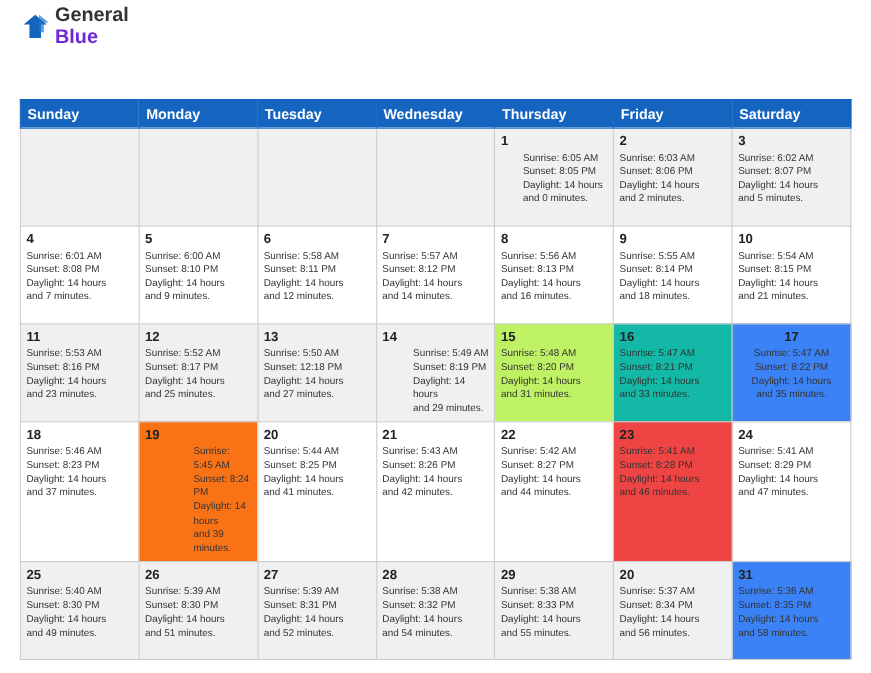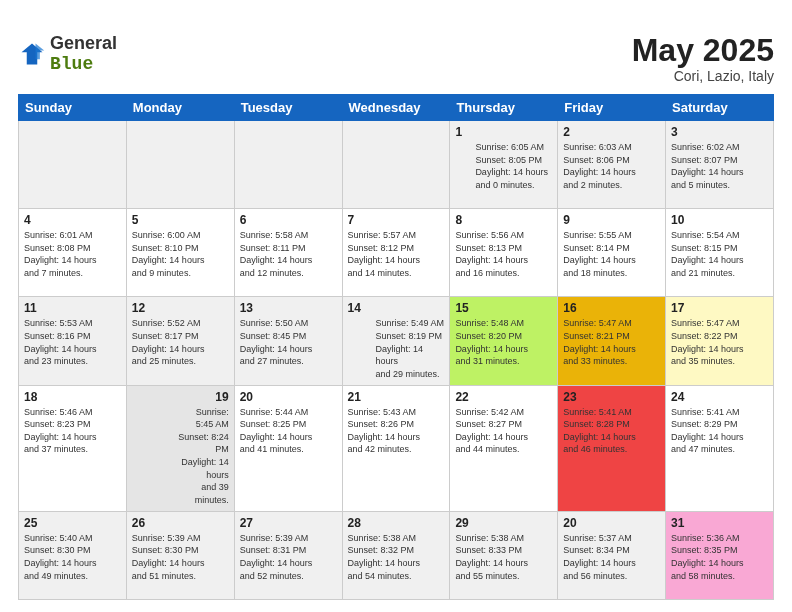--- a/index.html
+++ b/index.html
@@ -6,42 +6,43 @@
     body {
       font-family: Arial, sans-serif;
       background: #fff;
       width: 792px;
       height: 612px;
       overflow: hidden;
     }
     .page {
       width: 792px;
       height: 612px;
-      padding: 34px 18px 12px 18px;
+      padding: 4px 18px 12px 18px;
       display: flex;
       flex-direction: column;
+      gap: 36px;
     }
     .header {
       display: flex;
       justify-content: space-between;
       align-items: flex-start;
       margin-bottom: 10px;
     }
     .logo {
       display: flex;
       align-items: center;
       gap: 4px;
     }
     .logo-text {
       font-size: 18px;
       font-weight: bold;
       line-height: 1.1;
     }
     .logo-general { color: #333; }
-    .logo-blue { color: #4d7c0f; font-family: Liberation Mono, monospace; }
+    .logo-blue { color: #6d28d9; }
     .logo-icon {
       width: 28px;
       height: 28px;
     }
     .title-block {
       text-align: right;
     }
     .month-title {
       font-size: 32px;
       font-weight: bold;
@@ -103,24 +104,20 @@
         <polygon points="16,4 28,14 22,14 22,28 10,28 10,14 4,14" fill="#1565c0"></polygon>
         <polygon points="20,4 30,12 25,12 25,22 20,22 20,4" fill="#1976d2" opacity="0.7"></polygon>
       </svg>
       <div>
         <div class="logo-text">
           <span class="logo-general">General</span><br>
           <span class="logo-blue">Blue</span>
         </div>
       </div>
     </div>
-    <div class="title-block">
-      <div class="month-title">May 2025</div>
-      <div class="location">Cori, Lazio, Italy</div>
-    </div>
   </div>
 
   <table class="calendar">
     <thead>
       <tr>
         <th>Sunday</th>
         <th>Monday</th>
         <th>Tuesday</th>
         <th>Wednesday</th>
         <th>Thursday</th>
@@ -218,62 +215,62 @@
           <td style="background: rgb(240, 240, 240);">
             <div class="day-number">12</div>
             <div class="day-info" style="white-space: pre-line;">Sunrise: 5:52 AM
 Sunset: 8:17 PM
 Daylight: 14 hours
 and 25 minutes.</div>
           </td>
           <td style="background: rgb(240, 240, 240);">
             <div class="day-number">13</div>
             <div class="day-info" style="white-space: pre-line;">Sunrise: 5:50 AM
-Sunset: 8:45 PM
+Sunset: 12:18 PM
 Daylight: 14 hours
 and 27 minutes.</div>
           </td>
           <td style="background: rgb(240, 240, 240);">
             <div class="day-number">14</div>
             <div class="day-info" style="white-space: pre-line; margin-left: 28px;">Sunrise: 5:49 AM
 Sunset: 8:19 PM
 Daylight: 14 hours
 and 29 minutes.</div>
           </td>
           <td style="background: #bef264;">
             <div class="day-number">15</div>
             <div class="day-info" style="white-space: pre-line;">Sunrise: 5:48 AM
 Sunset: 8:20 PM
 Daylight: 14 hours
 and 31 minutes.</div>
           </td>
-          <td style="background: #eab308;">
+          <td style="background: #14b8a6;">
             <div class="day-number">16</div>
             <div class="day-info" style="white-space: pre-line;">Sunrise: 5:47 AM
 Sunset: 8:21 PM
 Daylight: 14 hours
 and 33 minutes.</div>
           </td>
-          <td style="background: #fef9c3;">
+          <td style="background: #3b82f6; text-align: center;">
             <div class="day-number">17</div>
             <div class="day-info" style="white-space: pre-line;">Sunrise: 5:47 AM
 Sunset: 8:22 PM
 Daylight: 14 hours
 and 35 minutes.</div>
           </td>
         </tr>
         <tr>
           <td style="background: rgb(255, 255, 255);">
             <div class="day-number">18</div>
             <div class="day-info" style="white-space: pre-line;">Sunrise: 5:46 AM
 Sunset: 8:23 PM
 Daylight: 14 hours
 and 37 minutes.</div>
           </td>
-          <td style="background: #e5e5e5; text-align: right;">
+          <td style="background: #f97316;">
             <div class="day-number">19</div>
             <div class="day-info" style="white-space: pre-line; margin-left: 44px;">Sunrise: 5:45 AM
 Sunset: 8:24 PM
 Daylight: 14 hours
 and 39 minutes.</div>
           </td>
           <td style="background: rgb(255, 255, 255);">
             <div class="day-number">20</div>
             <div class="day-info" style="white-space: pre-line;">Sunrise: 5:44 AM
 Sunset: 8:25 PM
@@ -345,21 +342,21 @@
 Daylight: 14 hours
 and 55 minutes.</div>
           </td>
           <td style="background: rgb(240, 240, 240);">
             <div class="day-number">20</div>
             <div class="day-info" style="white-space: pre-line;">Sunrise: 5:37 AM
 Sunset: 8:34 PM
 Daylight: 14 hours
 and 56 minutes.</div>
           </td>
-          <td style="background: #f9a8d4;">
+          <td style="background: #3b82f6;">
             <div class="day-number">31</div>
             <div class="day-info" style="white-space: pre-line;">Sunrise: 5:36 AM
 Sunset: 8:35 PM
 Daylight: 14 hours
 and 58 minutes.</div>
           </td>
         </tr>
       </tbody>
   </table>
 </div>

